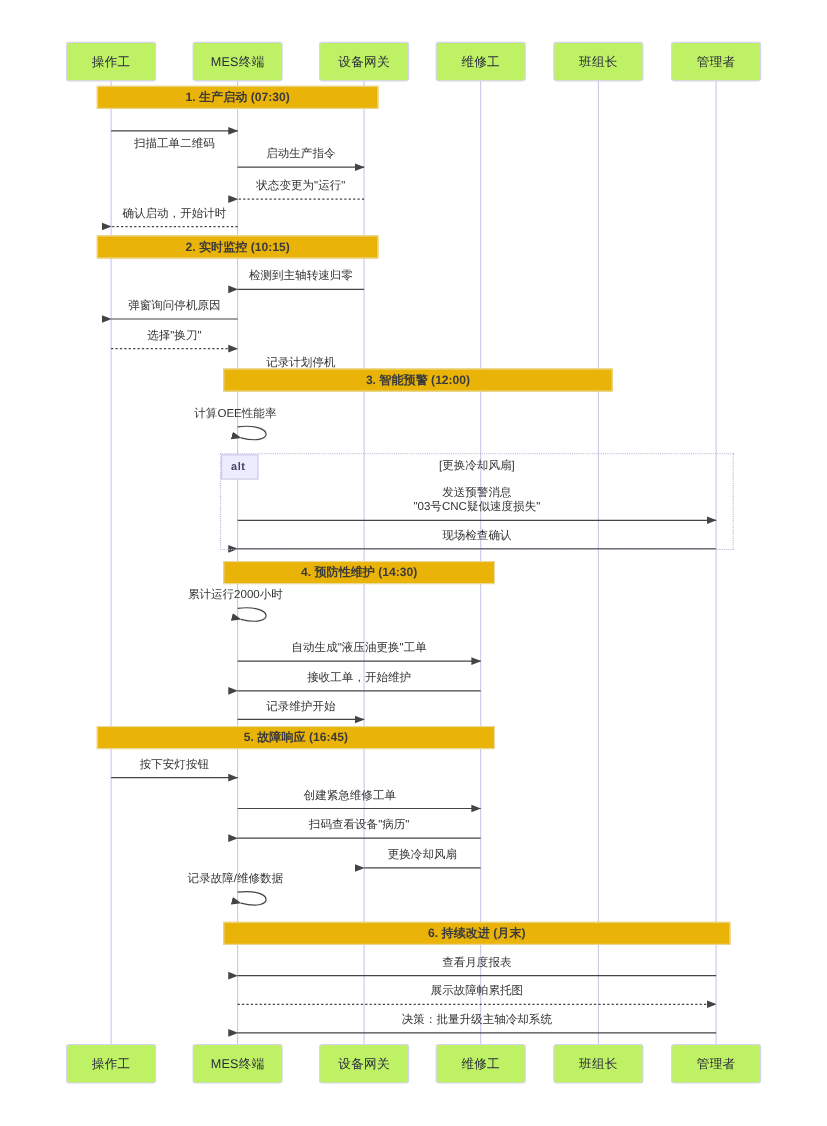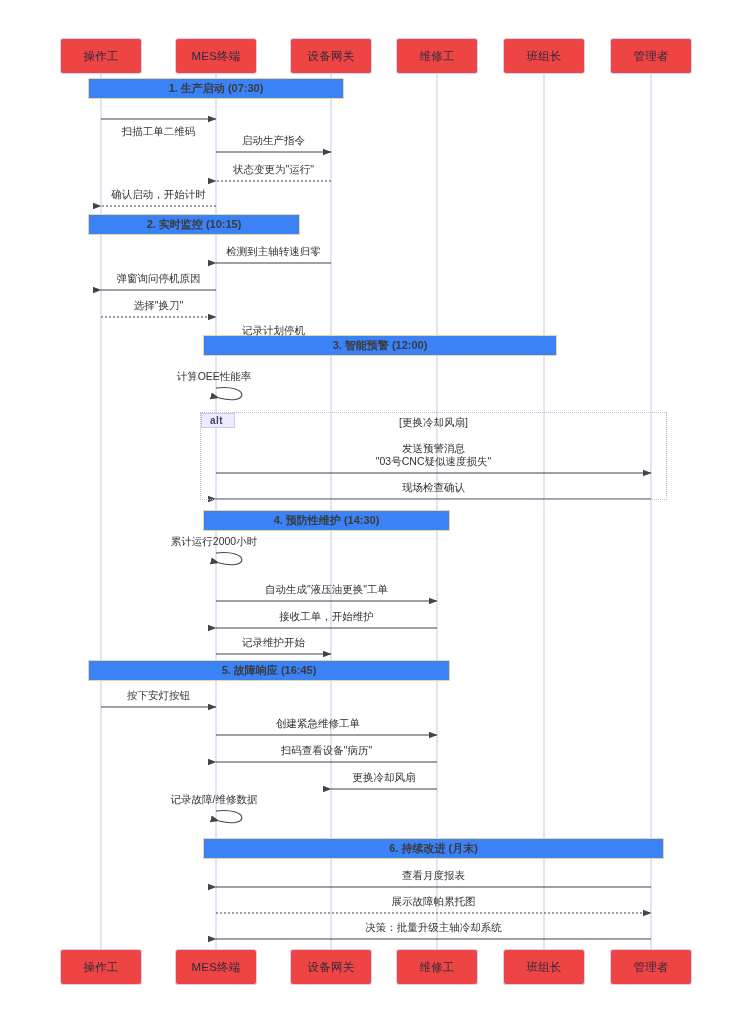--- a/index.html
+++ b/index.html
@@ -23,34 +23,34 @@
   #svg-layer {
     position: absolute;
     top: 0;
     left: 0;
     width: 752px;
     height: 1024px;
   }
   .participant-box {
     position: absolute;
     box-sizing: border-box;
-    background: #ef4444;
+    background: #bef264;
     border: 1px solid #d6d3f0;
     border-radius: 3px;
     display: flex;
     align-items: center;
     justify-content: center;
     font-size: 11.5px;
     color: #2b2b3d;
     letter-spacing: 0.2px;
   }
   .section-band {
     position: absolute;
     box-sizing: border-box;
-    background: #3b82f6;
+    background: #eab308;
     border: 1px solid #e8d99a;
     display: flex;
     align-items: center;
     justify-content: center;
     font-size: 11px;
     font-weight: bold;
     color: #3b3b3b;
   }
   .msg-label {
     position: absolute;
@@ -175,39 +175,39 @@
         <span>班组长</span>
       </div>
       <div class="participant-box" style="left: 610px; top: 949px; width: 82px; height: 36px;">
         <span>管理者</span>
       </div>
     </div>
   <div id="sections-layer">
       <div class="section-band" style="left: 88px; width: 256px; top: 78px; height: 21px;">
         <span>1. 生产启动  (07:30)</span>
       </div>
-      <div class="section-band" style="left: 88px; width: 212px; top: 214px; height: 21px;">
+      <div class="section-band" style="left: 88px; width: 256px; top: 214px; height: 21px;">
         <span>2. 实时监控  (10:15)</span>
       </div>
       <div class="section-band" style="left: 203px; width: 354px; top: 335px; height: 21px;">
         <span>3. 智能预警  (12:00)</span>
       </div>
       <div class="section-band" style="left: 203px; width: 247px; top: 510px; height: 21px;">
         <span>4. 预防性维护  (14:30)</span>
       </div>
       <div class="section-band" style="left: 88px; width: 362px; top: 660px; height: 21px;">
         <span>5. 故障响应  (16:45)</span>
       </div>
       <div class="section-band" style="left: 203px; width: 461px; top: 838px; height: 21px;">
         <span>6. 持续改进  (月末)</span>
       </div>
     </div>
   <div id="alt-layer">
       <div class="alt-frame" style="left: 200px; top: 412px; width: 467px; height: 88px;"></div>
-      <div class="alt-tag" style="left: 201px; top: 413px; width: 34px; height: 15px;">alt</div>
+      <div class="alt-tag" style="left: 201px; top: 413px; width: 34px; height: 23px;">alt</div>
       <div class="alt-cond" style="left: 433.5px; top: 416px;">[更换冷却风扇]</div>
     </div>
   <div id="labels-layer">
       <div class="msg-label" style="left: 158.5px; top: 101px; margin-top: 24px;"><div>扫描工单二维码</div></div>
       <div class="msg-label" style="left: 273.5px; top: 134px;"><div>启动生产指令</div></div>
       <div class="msg-label" style="left: 273.5px; top: 163px;"><div>状态变更为"运行"</div></div>
       <div class="msg-label" style="left: 158.5px; top: 188px; font-family: Liberation Serif, serif;"><div>确认启动，开始计时</div></div>
       <div class="msg-label" style="left: 273.5px; top: 245px;"><div>检测到主轴转速归零</div></div>
       <div class="msg-label" style="left: 158.5px; top: 272px;"><div>弹窗询问停机原因</div></div>
       <div class="msg-label" style="left: 158.5px; top: 299px;"><div>选择"换刀"</div></div>

